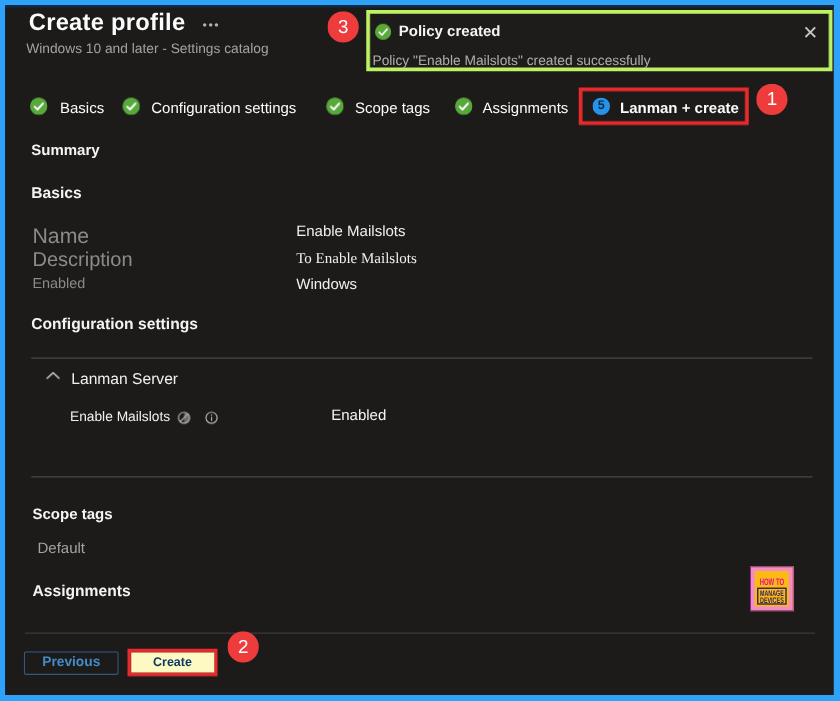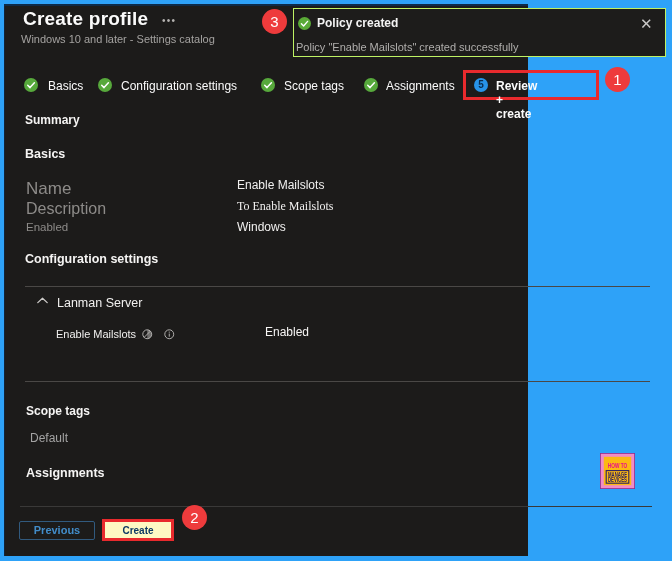--- a/index.html
+++ b/index.html
@@ -1,35 +1,35 @@
 <!DOCTYPE html>
 <html><head>
 <meta charset="utf-8">
 <style>
   * { margin:0; padding:0; box-sizing:border-box; }
   svg { display:block; }
   html,body { width:672px; height:561px; overflow:hidden; }
   body { font-family:"Liberation Sans", sans-serif; background:#2ea2f8; }
   #frame { position:absolute; left:0; top:0; width:672px; height:561px; background:#2ea2f8; }
-  #page { position:absolute; left:4px; top:4px; width:524px; height:552px; background:#1c1b1a; box-shadow: inset 0 2px 0 #0e2a47, inset 1px 0 0 #10233a; }
+  #page { position:absolute; left:4px; top:4px; width:663px; height:552px; background:#1c1b1a; box-shadow: inset 0 2px 0 #0e2a47, inset 1px 0 0 #10233a; }
   .abs { position:absolute; will-change: transform; }
   .redcircle { border-radius:50%; background:#ee3b3c; color:#fff; text-align:center; }
 </style>
 </head>
 <body>
 <div id="frame">
 <div id="page">
 
   <div class="abs" style="left:19px; top:4px; font-size:19px; font-weight:bold; color:#fbfbfb; letter-spacing:0.2px;">Create profile</div>
   <div class="abs" style="left:158px; top:10.5px; color:#b5b3b1; font-size:10px; letter-spacing:1.2px;">•••</div>
   <div class="abs" style="left:17px; top:29px; font-size:11px; color:#a4a2a0;">Windows 10 and later - Settings catalog</div>
 
   <div class="abs redcircle" style="left:258px; top:5px; width:25px; height:25px; font-size:15px; line-height:25px;">3</div>
 
-  <div class="abs" style="left:289px; top:4px; width:373px; height:49px; border:1px solid #bef264; background:#1d1c1b;">
+  <div class="abs" style="left:289px; top:4px; width:373px; height:49px; border:3px solid #bef264; background:#1d1c1b;">
     <div class="abs" style="left:4px; top:8px; width:13px; height:13px;">
       <svg width="13" height="13" viewBox="0 0 13 13">
             <circle cx="6.5" cy="6.5" r="6.5" fill="#5aaa37"></circle>
             <path d="M3.4 6.8 L5.6 9 L9.6 4.4" stroke="#fff" stroke-width="1.4" fill="none" stroke-linecap="round" stroke-linejoin="round"></path>
           </svg>
     </div>
     <div class="abs" style="left:23px; top:7px; font-size:12px; font-weight:bold; color:#f4f4f4;">Policy created</div>
     <div class="abs" style="left:346px; top:6px; font-size:15px; color:#c8c7c6;">✕</div>
     <div class="abs" style="left:2px; top:31.5px; font-size:11px; color:#b0aeac;">Policy "Enable Mailslots" created successfully</div>
   </div>
@@ -61,21 +61,21 @@
   <div class="abs" style="left:360px; top:74px; width:14px; height:14px;">
     <svg width="14" height="14" viewBox="0 0 14 14">
           <circle cx="7" cy="7" r="7" fill="#57a93c"></circle>
           <path d="M3.7 7.3 L6 9.6 L10.4 4.8" stroke="#fff" stroke-width="1.5" fill="none" stroke-linecap="round" stroke-linejoin="round"></path>
         </svg>
   </div>
   <div class="abs" style="left:382px; top:75px; font-size:12px; color:#fbfbfb;">Assignments</div>
 
   <div class="abs" style="left:459px; top:66px; width:136px; height:30px; border:3px solid #e82a2d;"></div>
   <div class="abs" style="left:469.5px; top:74px; width:14px; height:14px; border-radius:50%; background:#2793e8; color:#0a2c4e; font-size:10px; font-weight:bold; text-align:center; line-height:14px;">5</div>
-  <div class="abs" style="left:492px; top:75px; font-size:12px; font-weight:bold; color:#fbfbfb;">Review + create</div>
+  <div class="abs" style="left:492px; top:75px; font-size:12px; font-weight:bold; color:#fbfbfb;">Lanman + create</div>
   <div class="abs redcircle" style="left:601px; top:63px; width:25px; height:25px; font-size:15px; line-height:25px;">1</div>
 
   <div class="abs" style="left:21px; top:109px; font-size:12px; font-weight:bold; color:#f5f4f3;">Summary</div>
 
   <div class="abs" style="left:21px; top:143px; font-size:12.5px; font-weight:bold; color:#f5f4f3;">Basics</div>
 
   <div class="abs" style="left:22px; top:174.5px; font-size:17px; color:#8d8b89;">Name</div>
   <div class="abs" style="left:233px; top:174px; font-size:12px; color:#f1f0ef;">Enable Mailslots</div>
   <div class="abs" style="left:22px; top:195.5px; font-size:16px; color:#8d8b89;">Description</div>
   <div class="abs" style="left:233px; top:195px; font-size:12px; color:#f1f0ef;font-family:Liberation Serif, serif;">To Enable Mailslots</div>

